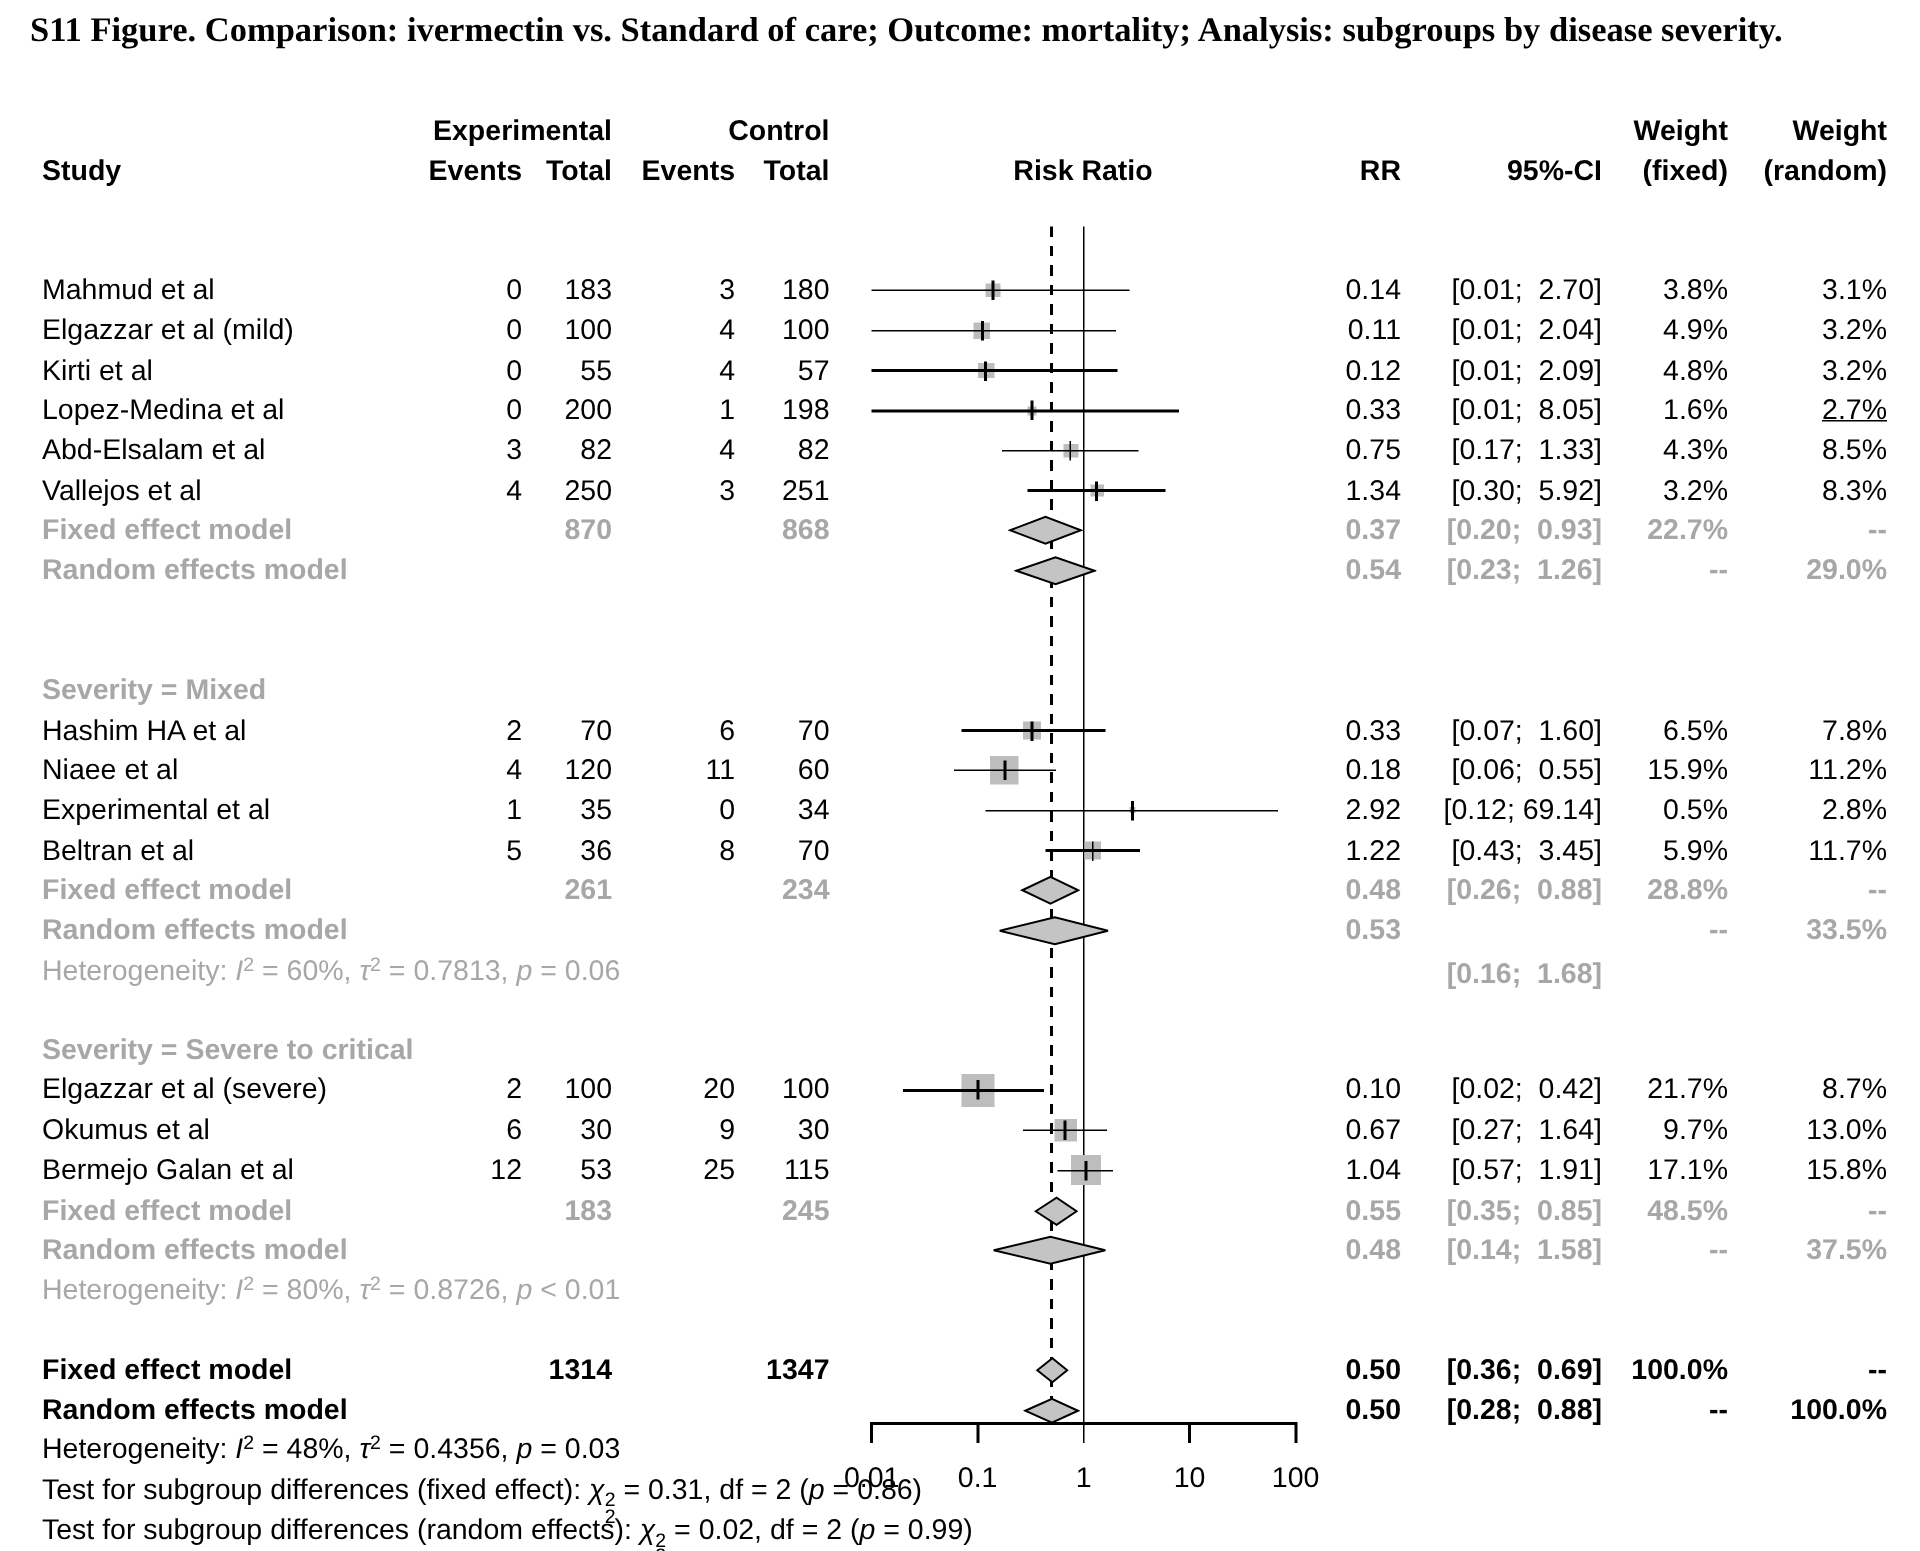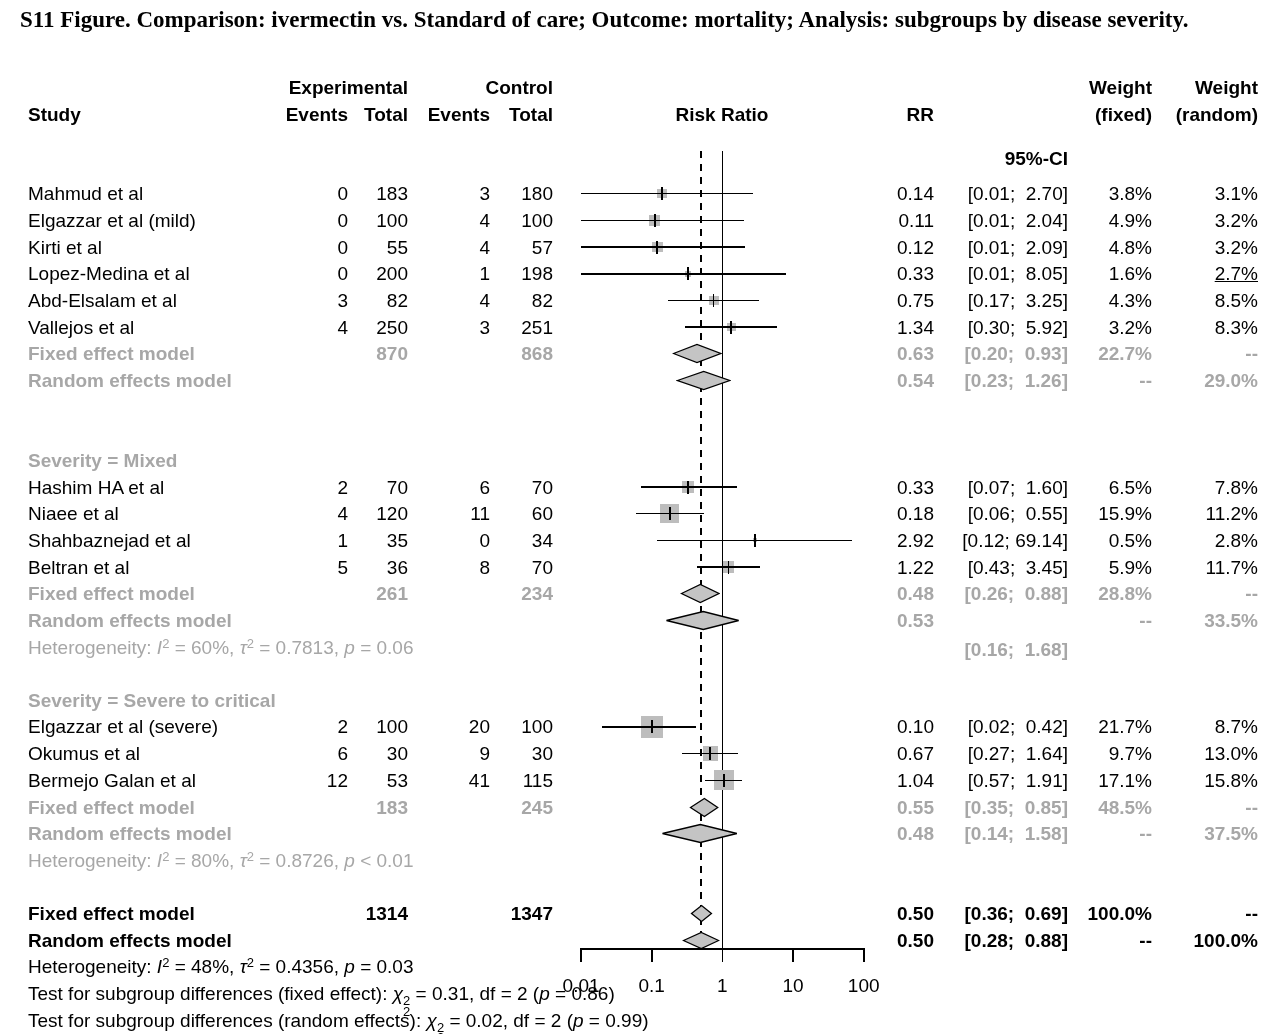--- a/index.html
+++ b/index.html
@@ -36,21 +36,21 @@
   <div class="cell bold rightal" style="right:128px;top:73.5px;">Weight</div>
   <div class="cell bold rightal" style="right:22px;top:73.5px;">Weight</div>
 
   <div class="cell bold" style="left:28px;top:100.5px;">Study</div>
   <div class="cell bold rightal" style="right:932px;top:100.5px;">Events</div>
   <div class="cell bold rightal" style="right:872px;top:100.5px;">Total</div>
   <div class="cell bold rightal" style="right:790px;top:100.5px;">Events</div>
   <div class="cell bold rightal" style="right:727px;top:100.5px;">Total</div>
   <div class="cell bold center" style="left:722px;top:100.5px;">Risk Ratio</div>
   <div class="cell bold rightal" style="right:346px;top:100.5px;">RR</div>
-  <div class="cell bold rightal" style="right:212px;top:100.5px;margin-top:44px;">95%-CI</div>
+  <div class="cell bold rightal" style="right:212px;top:100.5px;">95%-CI</div>
   <div class="cell bold rightal" style="right:128px;top:100.5px;">(fixed)</div>
   <div class="cell bold rightal" style="right:22px;top:100.5px;">(random)</div>
 <div class="vline-solid" style="left: 721.5px; top: 151px; width: 1.8px; height: 797px;"></div>
     <div class="vline-dashed" style="left: 700.129px; top: 151px; height: 797px;"></div>
     <div class="cell " style="left: 28px; top: 180.2px;">Mahmud et al</div>
     <div class="cell rightal " style="right: 932px; top: 180.2px;">0</div>
     <div class="cell rightal " style="right: 872px; top: 180.2px;">183</div>
     <div class="cell rightal " style="right: 790px; top: 180.2px;">3</div>
     <div class="cell rightal " style="right: 727px; top: 180.2px;">180</div>
     <div class="cell rightal " style="right: 346px; top: 180.2px;">0.14</div>
@@ -95,42 +95,42 @@
     <div class="cell rightal " style="right: 22px; top: 260.3px; text-decoration: underline;">2.7%</div>
     <div class="sq" style="left: 685.342px; top: 270.764px; width: 6.07157px; height: 6.07157px; background: rgb(189, 189, 189);"></div>
     <div class="hline" style="left: 581.08px; top: 273px; width: 205.324px; height: 1.6px;"></div>
     <div class="tick" style="left: 687.478px; top: 267.3px; width: 1.8px; height: 13px;"></div>
     <div class="cell " style="left: 28px; top: 287px;">Abd-Elsalam et al</div>
     <div class="cell rightal " style="right: 932px; top: 287px;">3</div>
     <div class="cell rightal " style="right: 872px; top: 287px;">82</div>
     <div class="cell rightal " style="right: 790px; top: 287px;">4</div>
     <div class="cell rightal " style="right: 727px; top: 287px;">82</div>
     <div class="cell rightal " style="right: 346px; top: 287px;">0.75</div>
-    <div class="cell rightal " style="right: 212px; top: 287px;">[0.17;  3.25]</div>
+    <div class="cell rightal " style="right: 212px; top: 287px;">[0.17;  1.33]</div>
     <div class="cell rightal " style="right: 128px; top: 287px;">4.3%</div>
     <div class="cell rightal " style="right: 22px; top: 287px;">8.5%</div>
     <div class="sq" style="left: 708.595px; top: 295.523px; width: 9.95349px; height: 9.95349px; background: rgb(189, 189, 189);"></div>
     <div class="hline" style="left: 668.024px; top: 299.7px; width: 90.5462px; height: 1.6px;"></div>
     <div class="tick" style="left: 712.672px; top: 294px; width: 1.8px; height: 13px;"></div>
     <div class="cell " style="left: 28px; top: 313.7px;">Vallejos et al</div>
     <div class="cell rightal " style="right: 932px; top: 313.7px;">4</div>
     <div class="cell rightal " style="right: 872px; top: 313.7px;">250</div>
     <div class="cell rightal " style="right: 790px; top: 313.7px;">3</div>
     <div class="cell rightal " style="right: 727px; top: 313.7px;">251</div>
     <div class="cell rightal " style="right: 346px; top: 313.7px;">1.34</div>
     <div class="cell rightal " style="right: 212px; top: 313.7px;">[0.30;  5.92]</div>
     <div class="cell rightal " style="right: 128px; top: 313.7px;">3.2%</div>
     <div class="cell rightal " style="right: 22px; top: 313.7px;">8.3%</div>
     <div class="sq" style="left: 727.088px; top: 322.907px; width: 8.5865px; height: 8.5865px; background: rgb(189, 189, 189);"></div>
     <div class="hline" style="left: 685.453px; top: 326.4px; width: 91.5189px; height: 1.6px;"></div>
     <div class="tick" style="left: 730.481px; top: 320.7px; width: 1.8px; height: 13px;"></div>
     <div class="cell bold gray" style="left: 28px; top: 340.4px;">Fixed effect model</div>
     <div class="cell rightal bold gray" style="right: 872px; top: 340.4px;">870</div>
     <div class="cell rightal bold gray" style="right: 727px; top: 340.4px;">868</div>
-    <div class="cell rightal bold gray" style="right: 346px; top: 340.4px;">0.63</div>
+    <div class="cell rightal bold gray" style="right: 346px; top: 340.4px;">0.37</div>
     <div class="cell rightal bold gray" style="right: 212px; top: 340.4px;">[0.20;  0.93]</div>
     <div class="cell rightal bold gray" style="right: 128px; top: 340.4px;">22.7%</div>
     <div class="cell rightal bold gray" style="right: 22px; top: 340.4px;">--</div>
     <div class="dsvg" style="left: 671.511px; top: 343.4px;"><svg width="50.16222565120415" height="21">
         <polygon points="1.5,10.5 24.99010157763678,1.5 48.66222565120415,10.5 24.99010157763678,19.5" fill="#c4c4c4" stroke="#000" stroke-width="1.3"></polygon>
       </svg></div>
     <div class="cell bold gray" style="left: 28px; top: 367.1px;">Random effects model</div>
     <div class="cell rightal bold gray" style="right: 346px; top: 367.1px;">0.54</div>
     <div class="cell rightal bold gray" style="right: 212px; top: 367.1px;">[0.23;  1.26]</div>
     <div class="cell rightal bold gray" style="right: 128px; top: 367.1px;">--</div>
@@ -156,21 +156,21 @@
     <div class="cell rightal " style="right: 872px; top: 500.2px;">120</div>
     <div class="cell rightal " style="right: 790px; top: 500.2px;">11</div>
     <div class="cell rightal " style="right: 727px; top: 500.2px;">60</div>
     <div class="cell rightal " style="right: 346px; top: 500.2px;">0.18</div>
     <div class="cell rightal " style="right: 212px; top: 500.2px;">[0.06;  0.55]</div>
     <div class="cell rightal " style="right: 128px; top: 500.2px;">15.9%</div>
     <div class="cell rightal " style="right: 22px; top: 500.2px;">11.2%</div>
     <div class="sq" style="left: 660.208px; top: 504.13px; width: 19.1399px; height: 19.1399px; background: rgb(189, 189, 189);"></div>
     <div class="hline" style="left: 636.064px; top: 512.9px; width: 67.9899px; height: 1.6px;"></div>
     <div class="tick" style="left: 668.878px; top: 507.2px; width: 1.8px; height: 13px;"></div>
-    <div class="cell " style="left: 28px; top: 526.9px;">Shahbaznejad et al</div>
+    <div class="cell " style="left: 28px; top: 526.9px;">Experimental et al</div>
     <div class="cell rightal " style="right: 932px; top: 526.9px;">1</div>
     <div class="cell rightal " style="right: 872px; top: 526.9px;">35</div>
     <div class="cell rightal " style="right: 790px; top: 526.9px;">0</div>
     <div class="cell rightal " style="right: 727px; top: 526.9px;">34</div>
     <div class="cell rightal " style="right: 346px; top: 526.9px;">2.92</div>
     <div class="cell rightal " style="right: 212px; top: 526.9px;">[0.12; 69.14]</div>
     <div class="cell rightal " style="right: 128px; top: 526.9px;">0.5%</div>
     <div class="cell rightal " style="right: 22px; top: 526.9px;">2.8%</div>
     <div class="sq" style="left: 753.284px; top: 538.4px; width: 4px; height: 4px; background: rgb(189, 189, 189);"></div>
     <div class="hline" style="left: 657.335px; top: 539.6px; width: 195.06px; height: 1.6px;"></div>
@@ -227,21 +227,21 @@
     <div class="cell rightal " style="right: 346px; top: 740.1px;">0.67</div>
     <div class="cell rightal " style="right: 212px; top: 740.1px;">[0.27;  1.64]</div>
     <div class="cell rightal " style="right: 128px; top: 740.1px;">9.7%</div>
     <div class="cell rightal " style="right: 22px; top: 740.1px;">13.0%</div>
     <div class="sq" style="left: 702.636px; top: 746.125px; width: 14.9495px; height: 14.9495px; background: rgb(189, 189, 189);"></div>
     <div class="hline" style="left: 682.22px; top: 752.8px; width: 55.3607px; height: 1.6px;"></div>
     <div class="tick" style="left: 709.21px; top: 747.1px; width: 1.8px; height: 13px;"></div>
     <div class="cell " style="left: 28px; top: 766.8px; text-align: right;">Bermejo Galan et al</div>
     <div class="cell rightal " style="right: 932px; top: 766.8px;">12</div>
     <div class="cell rightal " style="right: 872px; top: 766.8px;">53</div>
-    <div class="cell rightal " style="right: 790px; top: 766.8px;">41</div>
+    <div class="cell rightal " style="right: 790px; top: 766.8px;">25</div>
     <div class="cell rightal " style="right: 727px; top: 766.8px;">115</div>
     <div class="cell rightal " style="right: 346px; top: 766.8px;">1.04</div>
     <div class="cell rightal " style="right: 212px; top: 766.8px;">[0.57;  1.91]</div>
     <div class="cell rightal " style="right: 128px; top: 766.8px;">17.1%</div>
     <div class="cell rightal " style="right: 22px; top: 766.8px;">15.8%</div>
     <div class="sq" style="left: 713.679px; top: 770.375px; width: 19.849px; height: 19.849px; background: rgb(189, 189, 189);"></div>
     <div class="hline" style="left: 705.15px; top: 779.5px; width: 37.1077px; height: 1.6px;"></div>
     <div class="tick" style="left: 722.704px; top: 773.8px; width: 1.8px; height: 13px;"></div>
     <div class="cell bold gray" style="left: 28px; top: 793.5px;">Fixed effect model</div>
     <div class="cell rightal bold gray" style="right: 872px; top: 793.5px;">183</div>

